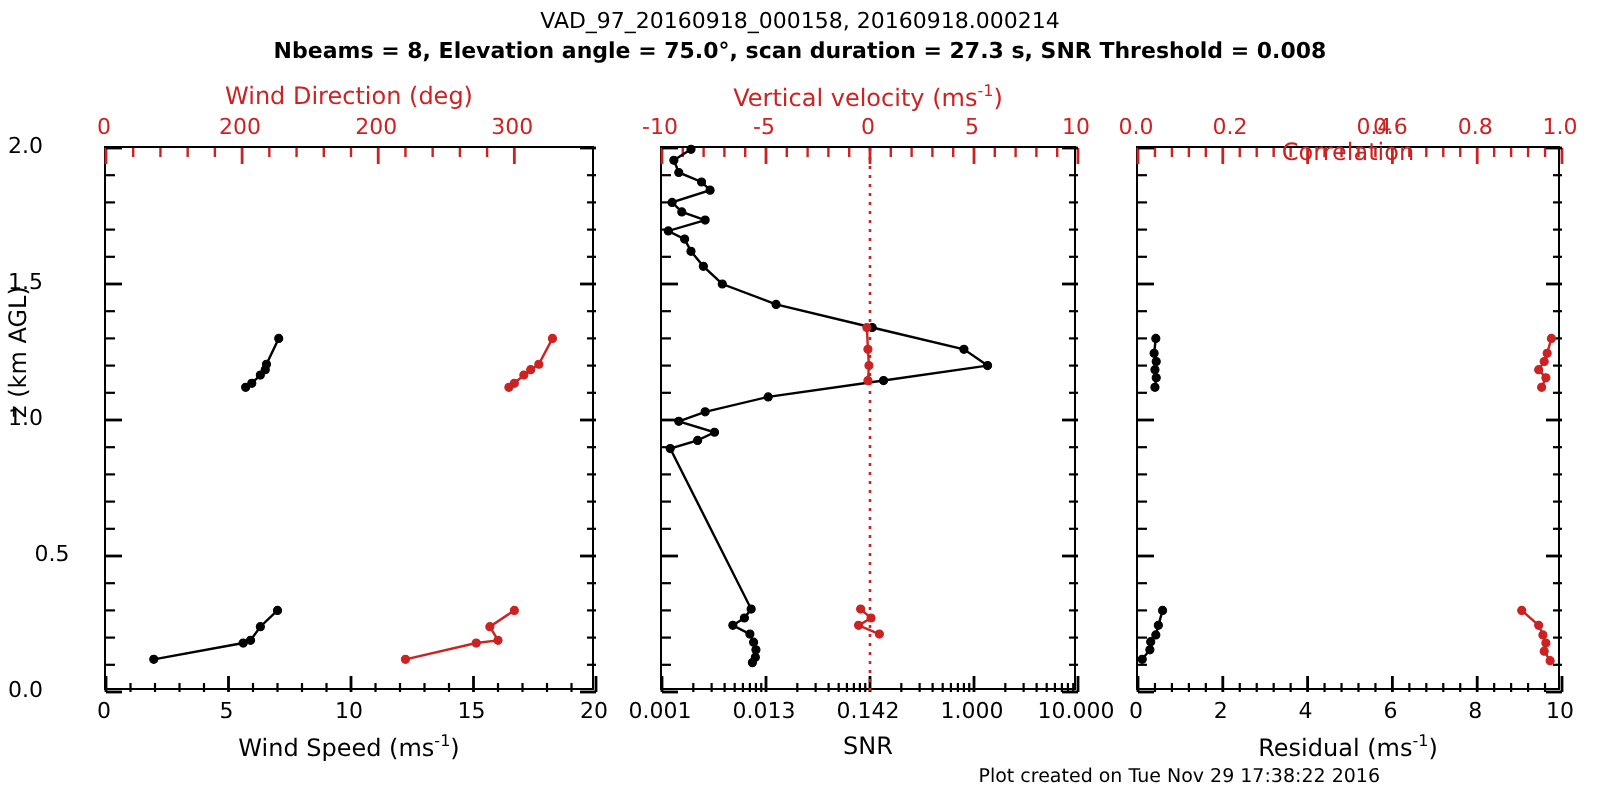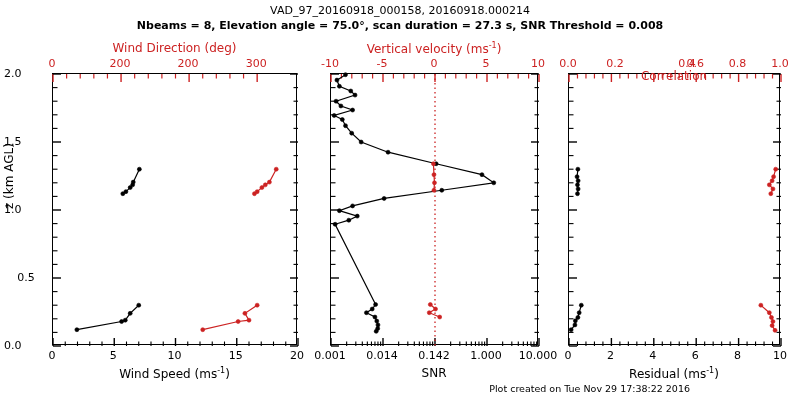--- a/index.html
+++ b/index.html
@@ -443,21 +443,21 @@
     <div class="txt botticklab ctr" style="left: 235.75px; top: 349px;">15</div>
     <div class="txt botticklab ctr" style="left: 297px; top: 349px;">20</div>
     <div class="txt axlabel ctr" style="left: 174.5px; top: 366px;">Wind Speed (ms<sup>-1</sup>)</div>
     <div class="txt topticklab ctr" style="left: 330px; top: 57px;">-10</div>
     <div class="txt topticklab ctr" style="left: 382px; top: 57px;">-5</div>
     <div class="txt topticklab ctr" style="left: 434px; top: 57px;">0</div>
     <div class="txt topticklab ctr" style="left: 486px; top: 57px;">5</div>
     <div class="txt topticklab ctr" style="left: 538px; top: 57px;">10</div>
     <div class="txt toplabel ctr" style="left: 434px; top: 41px;">Vertical velocity (ms<sup>-1</sup>)</div>
     <div class="txt botticklab ctr" style="left: 330px; top: 349px;">0.001</div>
-    <div class="txt botticklab ctr" style="left: 382px; top: 349px;">0.014</div>
+    <div class="txt botticklab ctr" style="left: 382px; top: 349px;">0.013</div>
     <div class="txt botticklab ctr" style="left: 434px; top: 349px;">0.142</div>
     <div class="txt botticklab ctr" style="left: 486px; top: 349px;">1.000</div>
     <div class="txt botticklab ctr" style="left: 538px; top: 349px;">10.000</div>
     <div class="txt axlabel ctr" style="left: 434px; top: 366px;">SNR</div>
     <div class="txt topticklab ctr" style="left: 568px; top: 57px;">0.0</div>
     <div class="txt topticklab ctr" style="left: 615px; top: 57px;">0.2</div>
     <div class="txt topticklab ctr" style="left: 687px; top: 57px;">0.4</div>
     <div class="txt topticklab ctr" style="left: 695.2px; top: 57px;">0.6</div>
     <div class="txt topticklab ctr" style="left: 737.6px; top: 57px;">0.8</div>
     <div class="txt topticklab ctr" style="left: 780px; top: 57px;">1.0</div>

